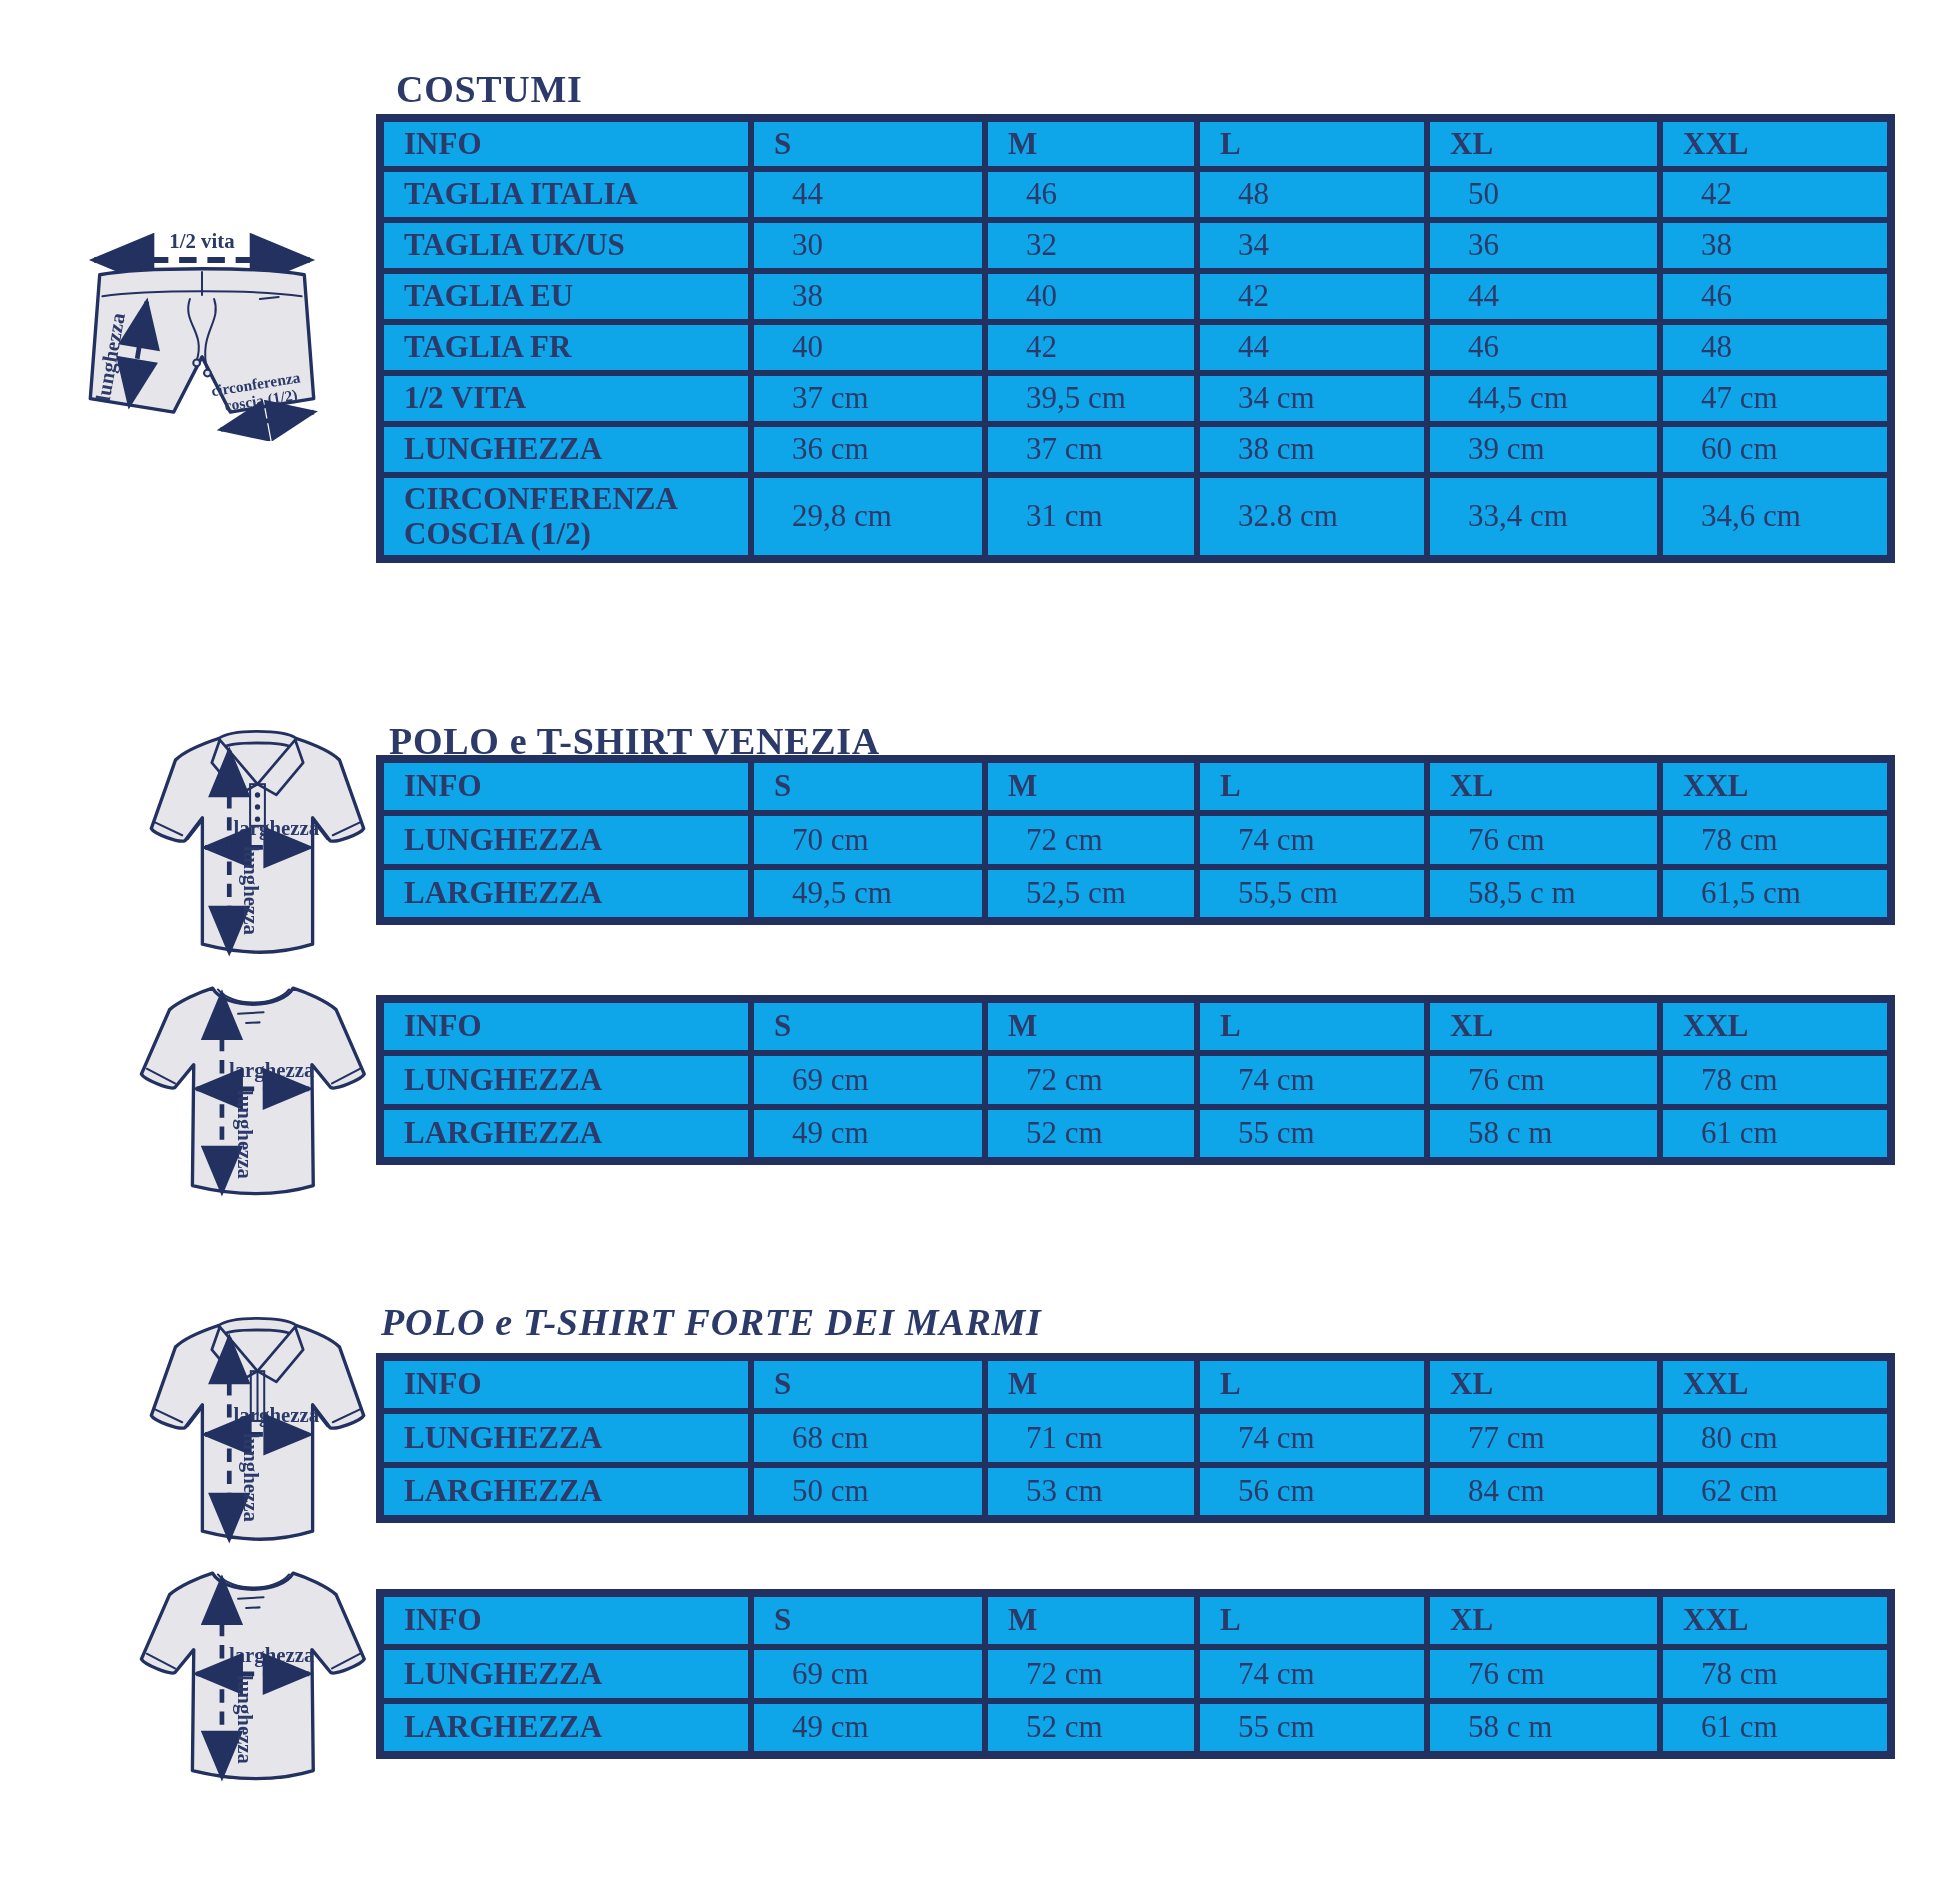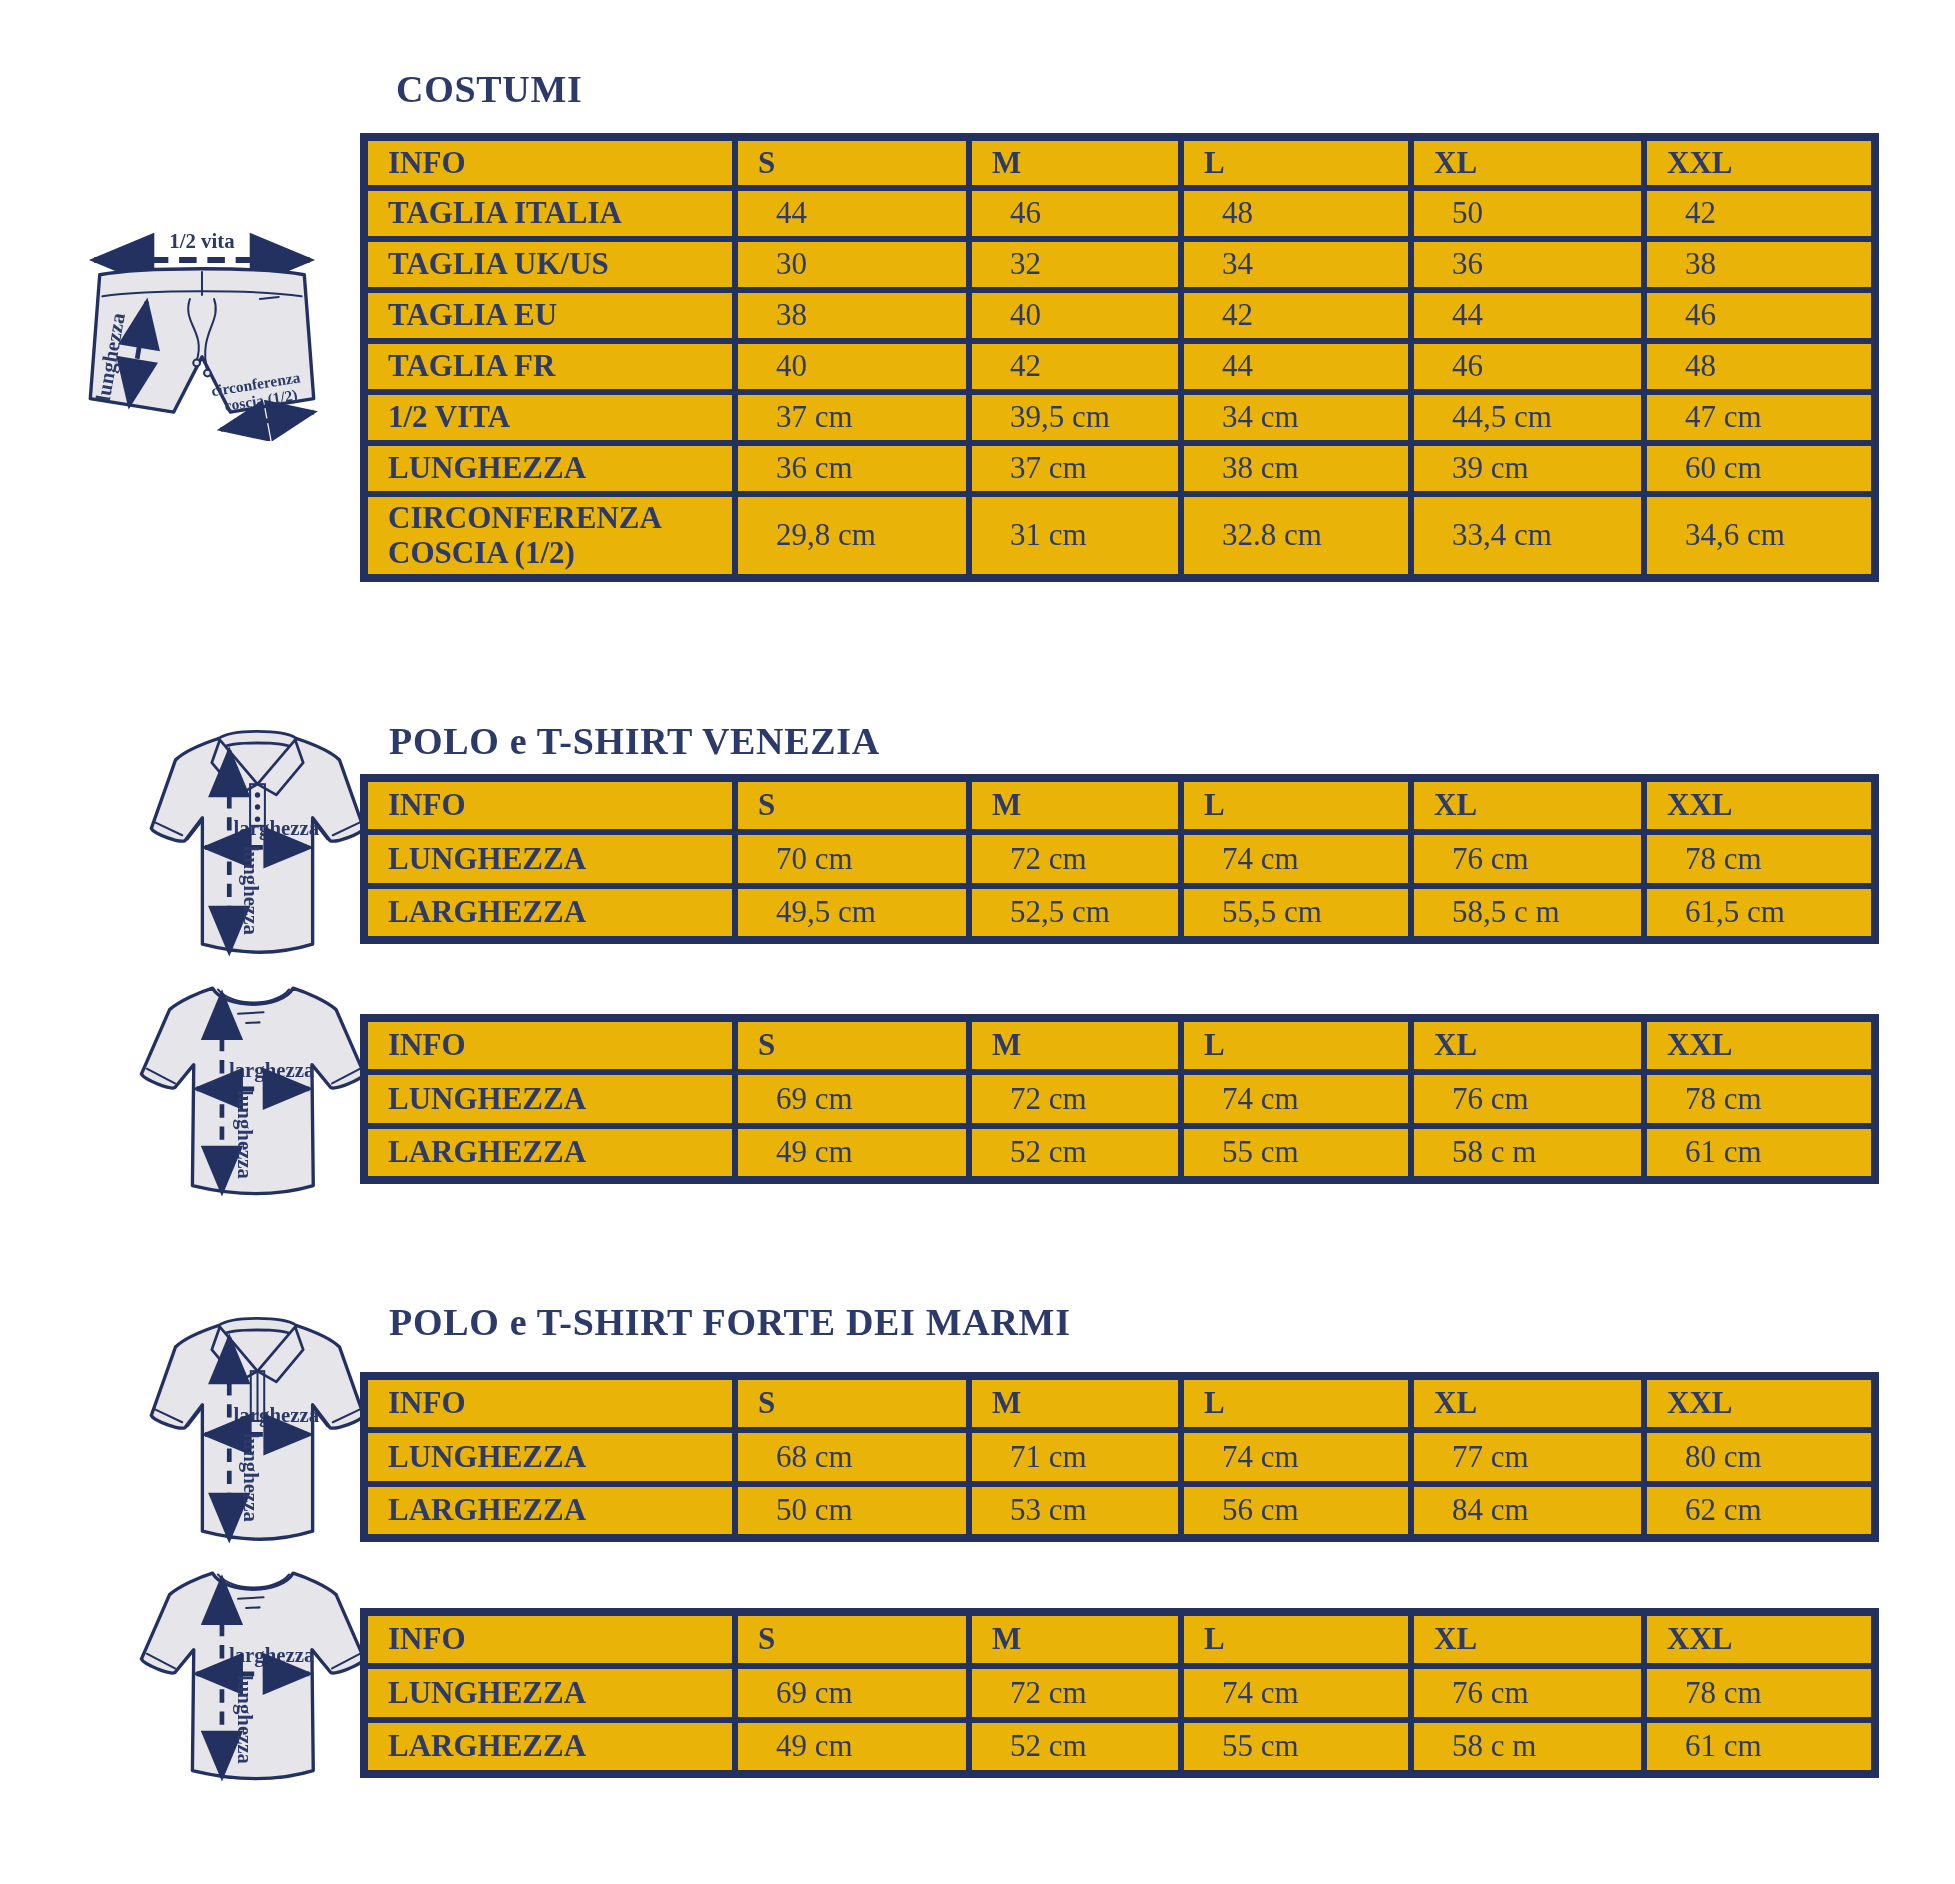--- a/index.html
+++ b/index.html
@@ -20,31 +20,30 @@
   .sec-title{
     position:absolute;
     font-size:38px;
     font-weight:bold;
     color:var(--ink);
     letter-spacing:0.7px;
     white-space:nowrap;
   }
   #title-costumi{left:396px;top:67px;}
   #title-venezia{left:389px;top:719px;}
-  #title-forte{left:389px;top:1300px;}
+  #title-forte{left:381px;top:1300px;font-style:italic;}
 
   table.size-table{
     position:absolute;
-    left:360px;
+    left:376px;
     width:1511px;
     border-collapse:collapse;
     table-layout:fixed;
     border:8px solid var(--line);
-    background:#eab308;
-    margin-top:19px;
+    background:#0ea5e9;
   }
   #costumi-table{top:114px;}
   #venezia-polo-table{top:755px;}
   #venezia-tshirt-table{top:995px;}
   #forte-polo-table{top:1353px;}
   #forte-tshirt-table{top:1589px;}
 
   .size-table td{
     border:6px solid var(--line);
     color:var(--ink);

